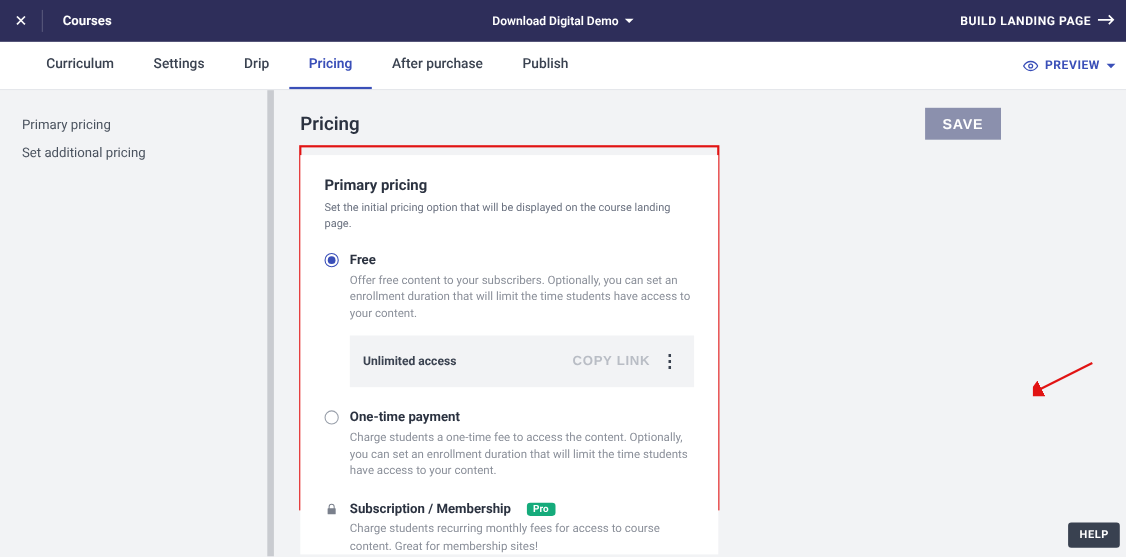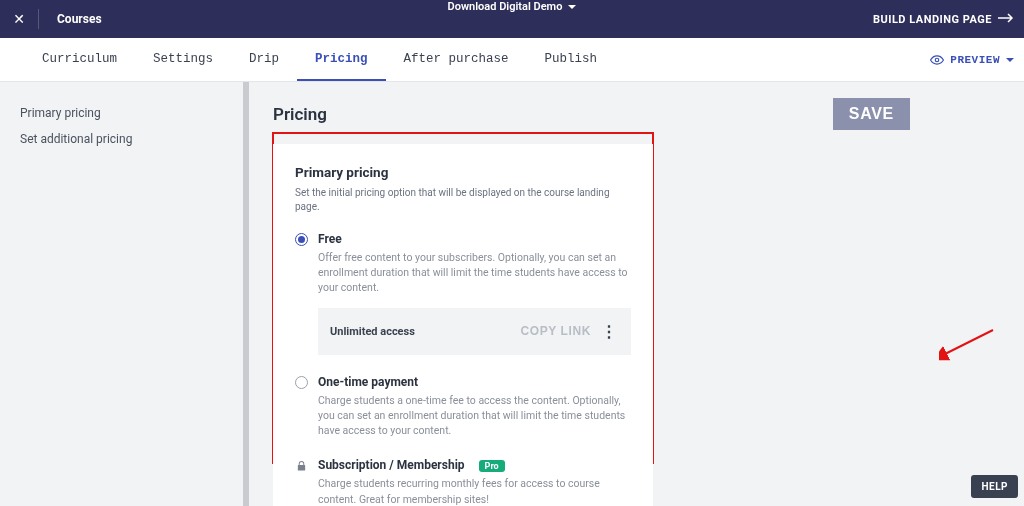--- a/index.html
+++ b/index.html
@@ -21,21 +21,21 @@
     align-items: center;
     color: #fff;
     font-size: 11px;
     position: relative;
   }
   .topbar .close { width: 38px; text-align: center; font-size: 14px; cursor: pointer; }
   .topbar .divider { width: 1px; height: 20px; background: rgba(255,255,255,.2); }
   .topbar .crumb { font-weight: 700; font-size: 12px; padding-left: 18px; }
   .topbar .center {
     position: absolute; left: 0; right: 0; top: 0; bottom: 0;
-    display: flex; align-items: flex-start; justify-content: center;
+    display: flex; align-items: center; justify-content: center;
     pointer-events: none;
   }
   .topbar .course-dd {
     pointer-events: auto;
     font-weight: 600; font-size: 11px;
     display: flex; align-items: center; gap: 6px; cursor: pointer;
   }
   .topbar .right {
     margin-left: auto;
     display: flex; align-items: center; gap: 6px;
@@ -54,21 +54,20 @@
   
   .tabstrip {
     height: 44px;
     background: #fff;
     border-bottom: 1px solid #e3e5e9;
     display: flex;
     align-items: stretch;
     padding: 0 10px 0 24px;
     font-size: 12.5px;
     color: #3a4250;
-    font-family: Liberation Mono, monospace;
   }
   .tabstrip .tab {
     padding: 0 18px;
     display: flex; align-items: center;
     cursor: pointer;
     border-bottom: 2px solid transparent;
     font-weight: 500;
   }
   .tabstrip .tab.active {
     color: #3a4fb8;
@@ -110,21 +109,21 @@
   }
   .content-head {
     display: flex; align-items: center; justify-content: space-between;
     margin-bottom: 14px;
   }
   .content-head h1 { font-size: 17px; font-weight: 600; color: #2b3240; }
   .save-btn {
     background: #8b90ad;
     color: #fff;
     border: none;
-    font-size: 16px;
+    font-size: 13px;
     font-weight: 700;
     letter-spacing: .7px;
     padding: 7px 16px;
     cursor: pointer;
     margin-right: 90px;
   }
 
   .card {
     width: 380px;
     background: #fff;

